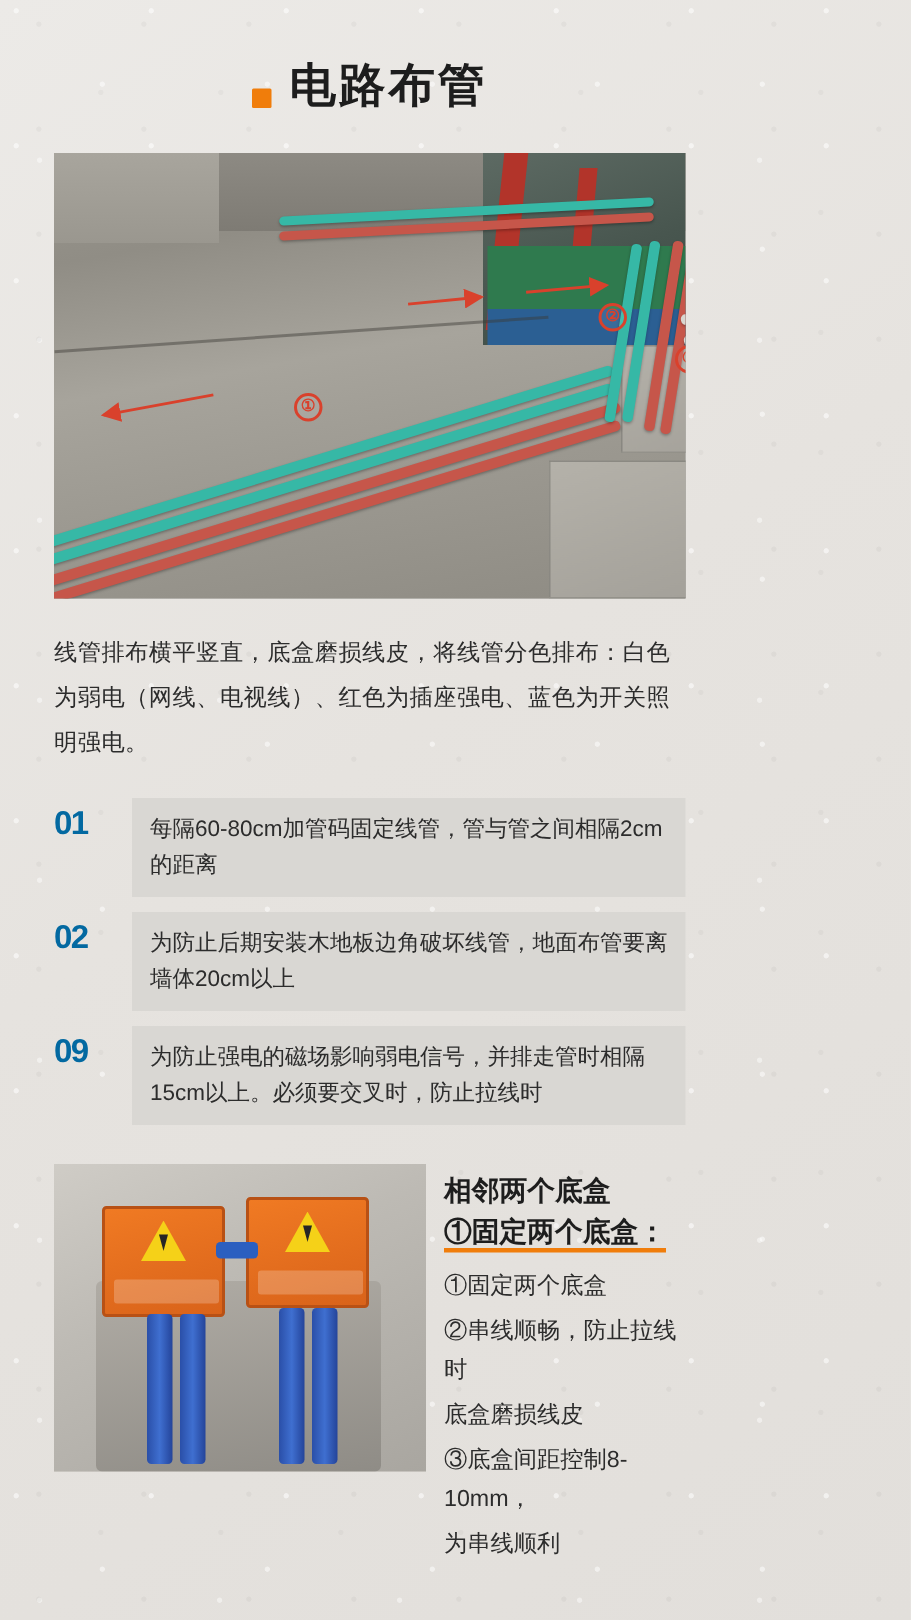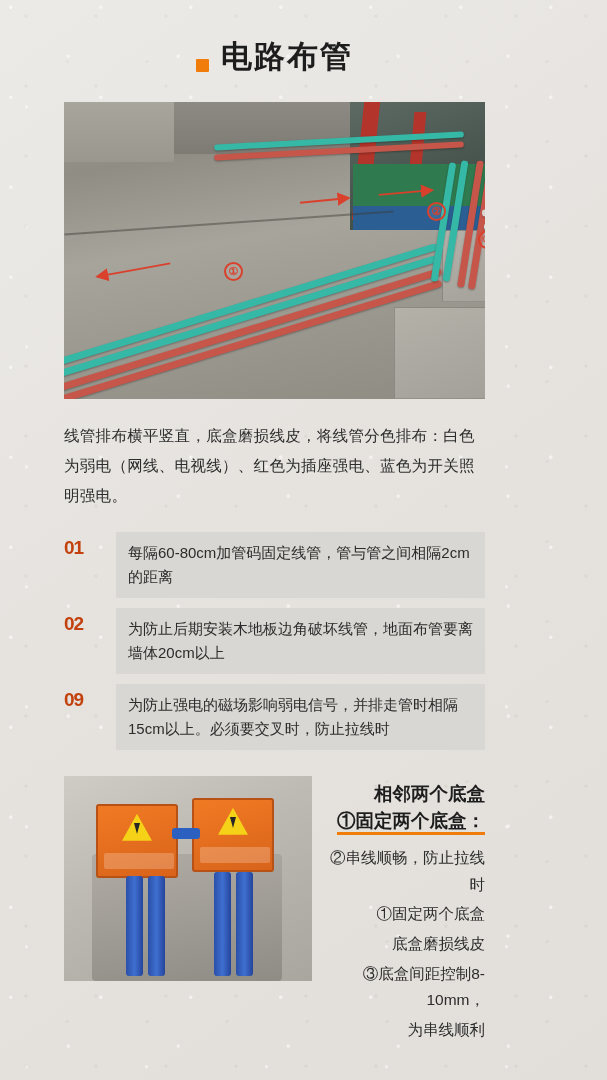--- a/index.html
+++ b/index.html
@@ -18,21 +18,20 @@
       radial-gradient(circle at 84% 77%, rgba(0,0,0,0.03) 0 1.5px, transparent 2px),
       radial-gradient(circle at 22% 89%, rgba(255,255,255,0.45) 0 1.5px, transparent 2px),
       linear-gradient(145deg, #eceae7 0%, #e6e3df 45%, #e2dfdb 100%);
     background-size: 90px 90px, 70px 70px, 110px 110px, 80px 80px, 120px 120px, 100% 100%;
     color: #2b2b2b;
   }
   .page {
     position: relative;
     width: 493px;
     height: 1080px;
-    margin-left: 28px;
   }
 
   
   .title-row {
     display: flex;
     align-items: center;
     justify-content: center;
     gap: 12px;
     padding-top: 36px;
   }
@@ -154,42 +153,41 @@
   .list {
     margin: 20px 36px 0 36px;
   }
   .list-item {
     display: flex;
     align-items: stretch;
     margin-bottom: 10px;
   }
   .num {
     flex: 0 0 52px;
-    font-size: 19px;
+    font-size: 22px;
     font-weight: bold;
-    color: #c2410c;
+    color: #0369a1;
     line-height: 1;
     padding-top: 6px;
     letter-spacing: -1px;
   }
   .item-body {
     flex: 1;
     background: #d9d7d3;
     padding: 9px 12px;
     font-size: 15px;
     line-height: 1.6;
     color: #2c2c2c;
   }
 
   
   .bottom {
     display: flex;
     margin: 26px 36px 0 36px;
     gap: 12px;
-    text-align: right;
   }
   .box-photo {
     position: relative;
     flex: 0 0 248px;
     height: 205px;
     overflow: hidden;
     background: #b9b6b0;
   }
   .bp-bg {
     position: absolute; inset: 0;
@@ -364,22 +362,22 @@
       <div class="pipe-blue-v" style="left:150px;top:96px;height:104px;"></div>
       <div class="pipe-blue-v" style="left:172px;top:96px;height:104px;"></div>
     </div>
 
     <div class="bottom-text">
       <div class="bt-head">相邻两个底盒</div>
       <div class="bt-head">
         <span class="underline">①固定两个底盒：</span>
       </div>
       <div class="bt-list">
+        <div class="bt-line">①固定两个底盒</div>
         <div class="bt-line">②串线顺畅，防止拉线时</div>
-        <div class="bt-line">①固定两个底盒</div>
         <div class="bt-line">底盒磨损线皮</div>
         <div class="bt-line">③底盒间距控制8-10mm，</div>
         <div class="bt-line">为串线顺利</div>
       </div>
     </div>
   </div>
 
 </div>
 
 </body></html>

